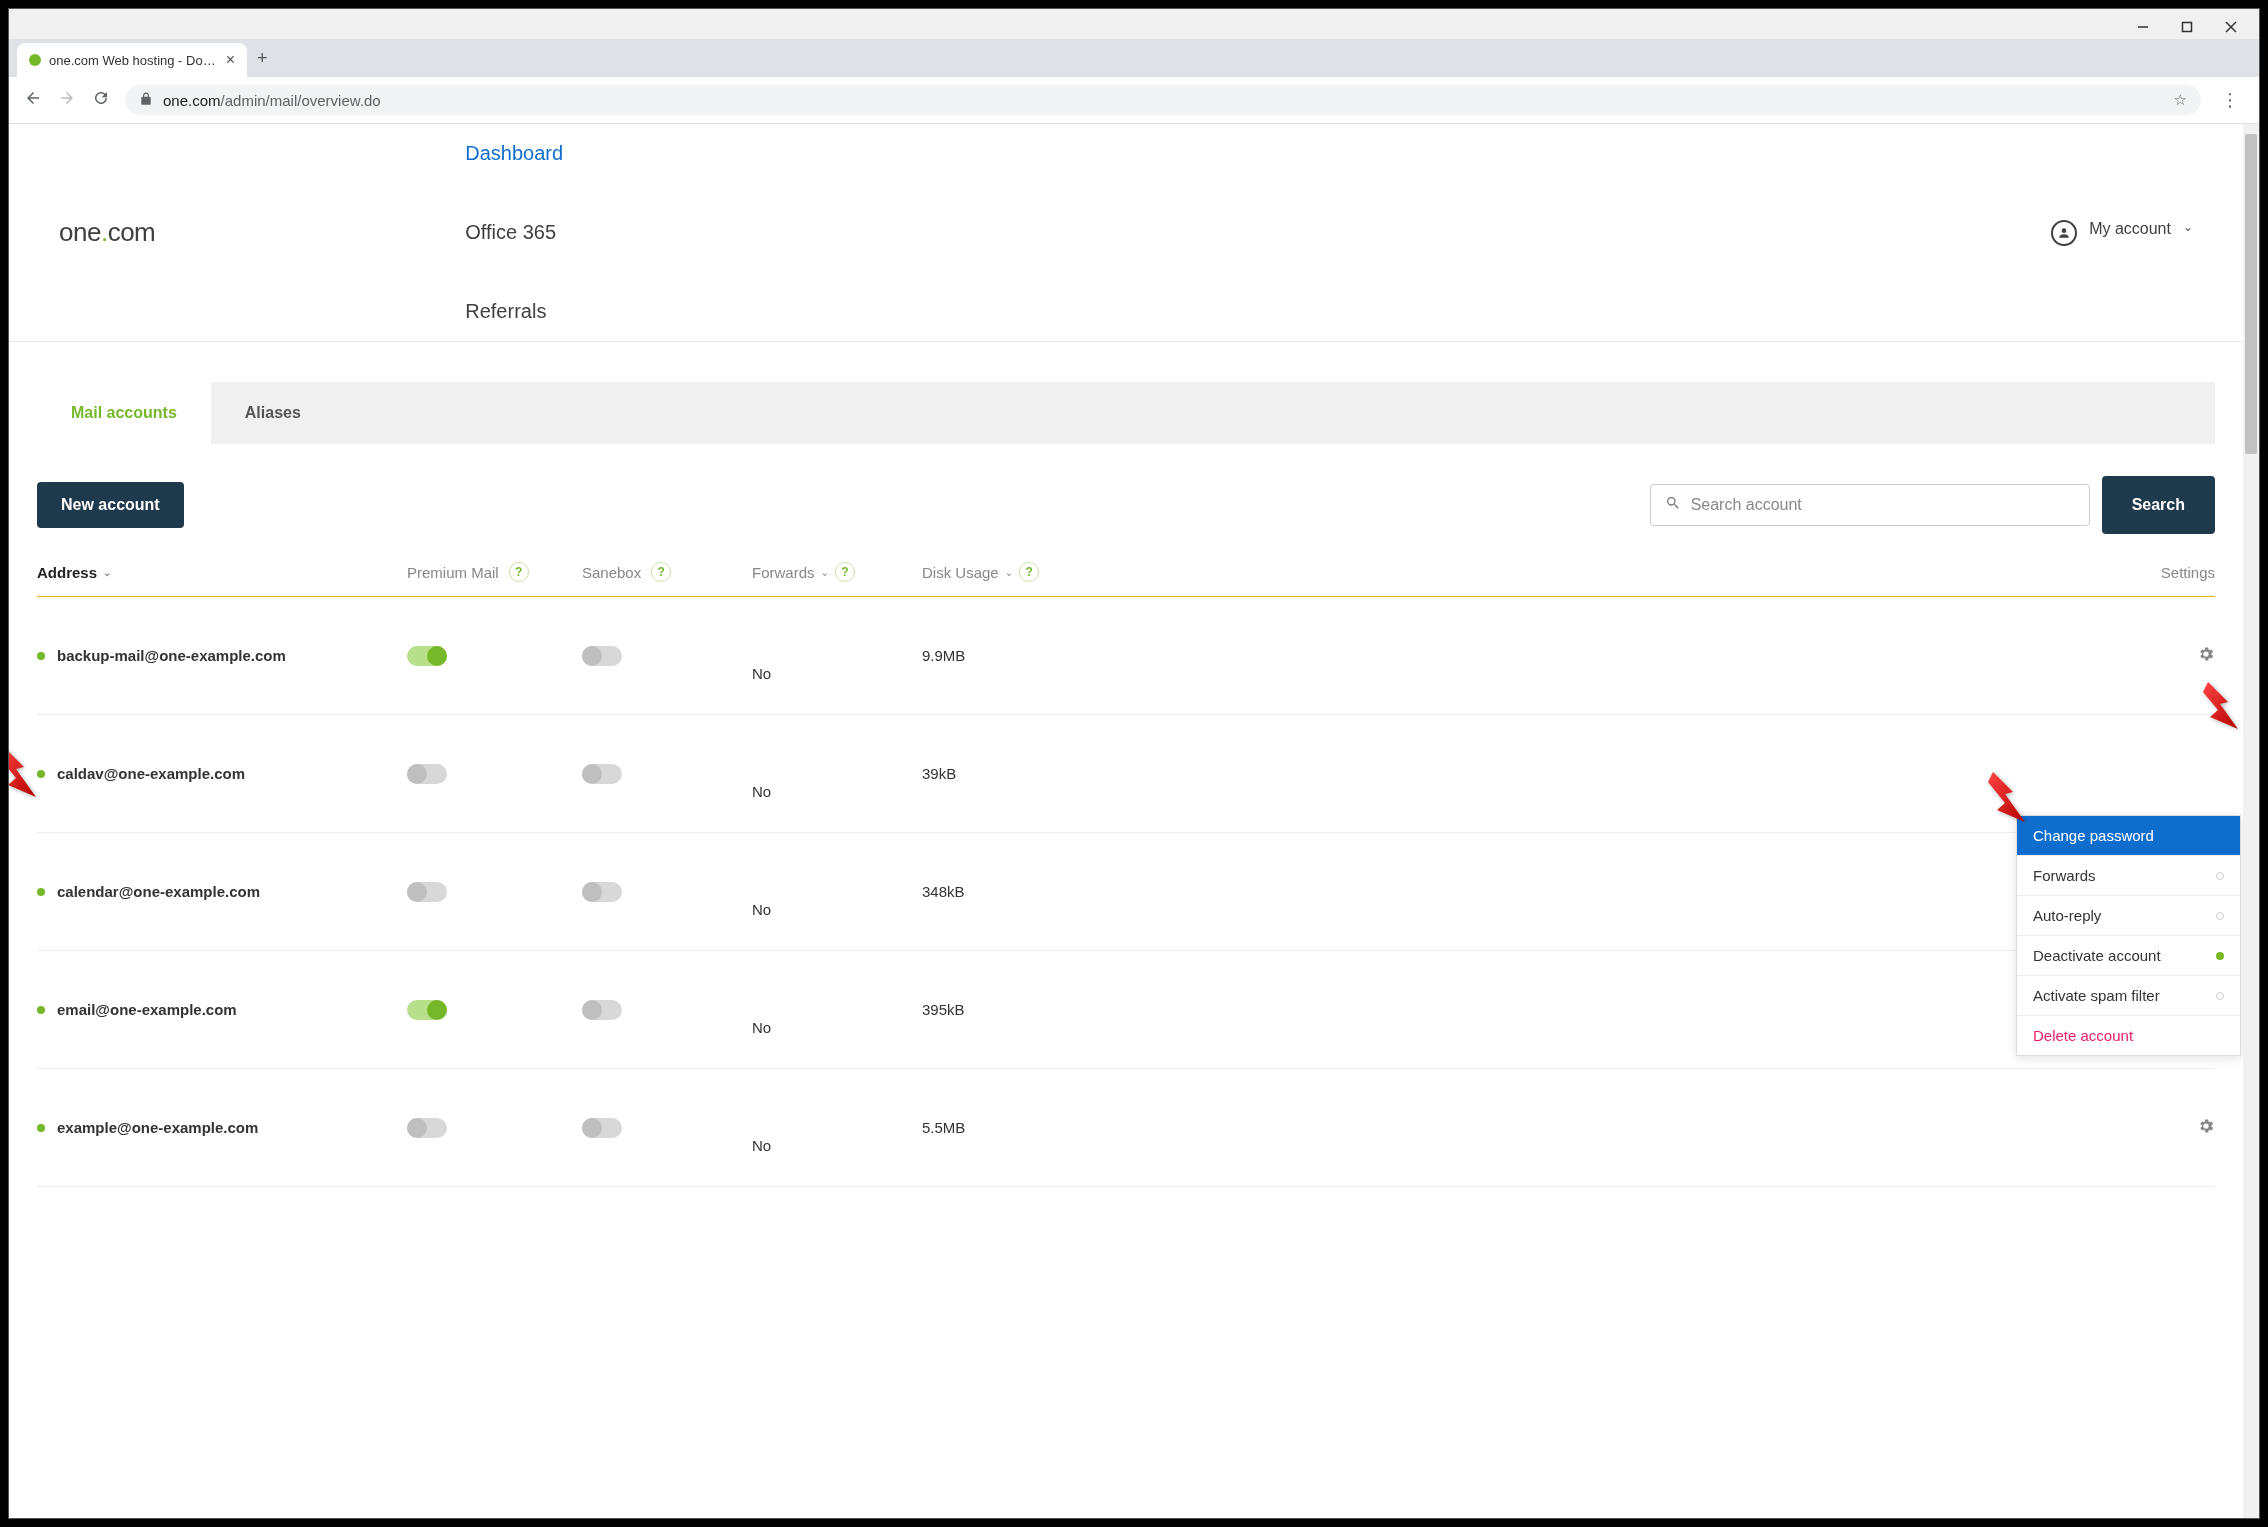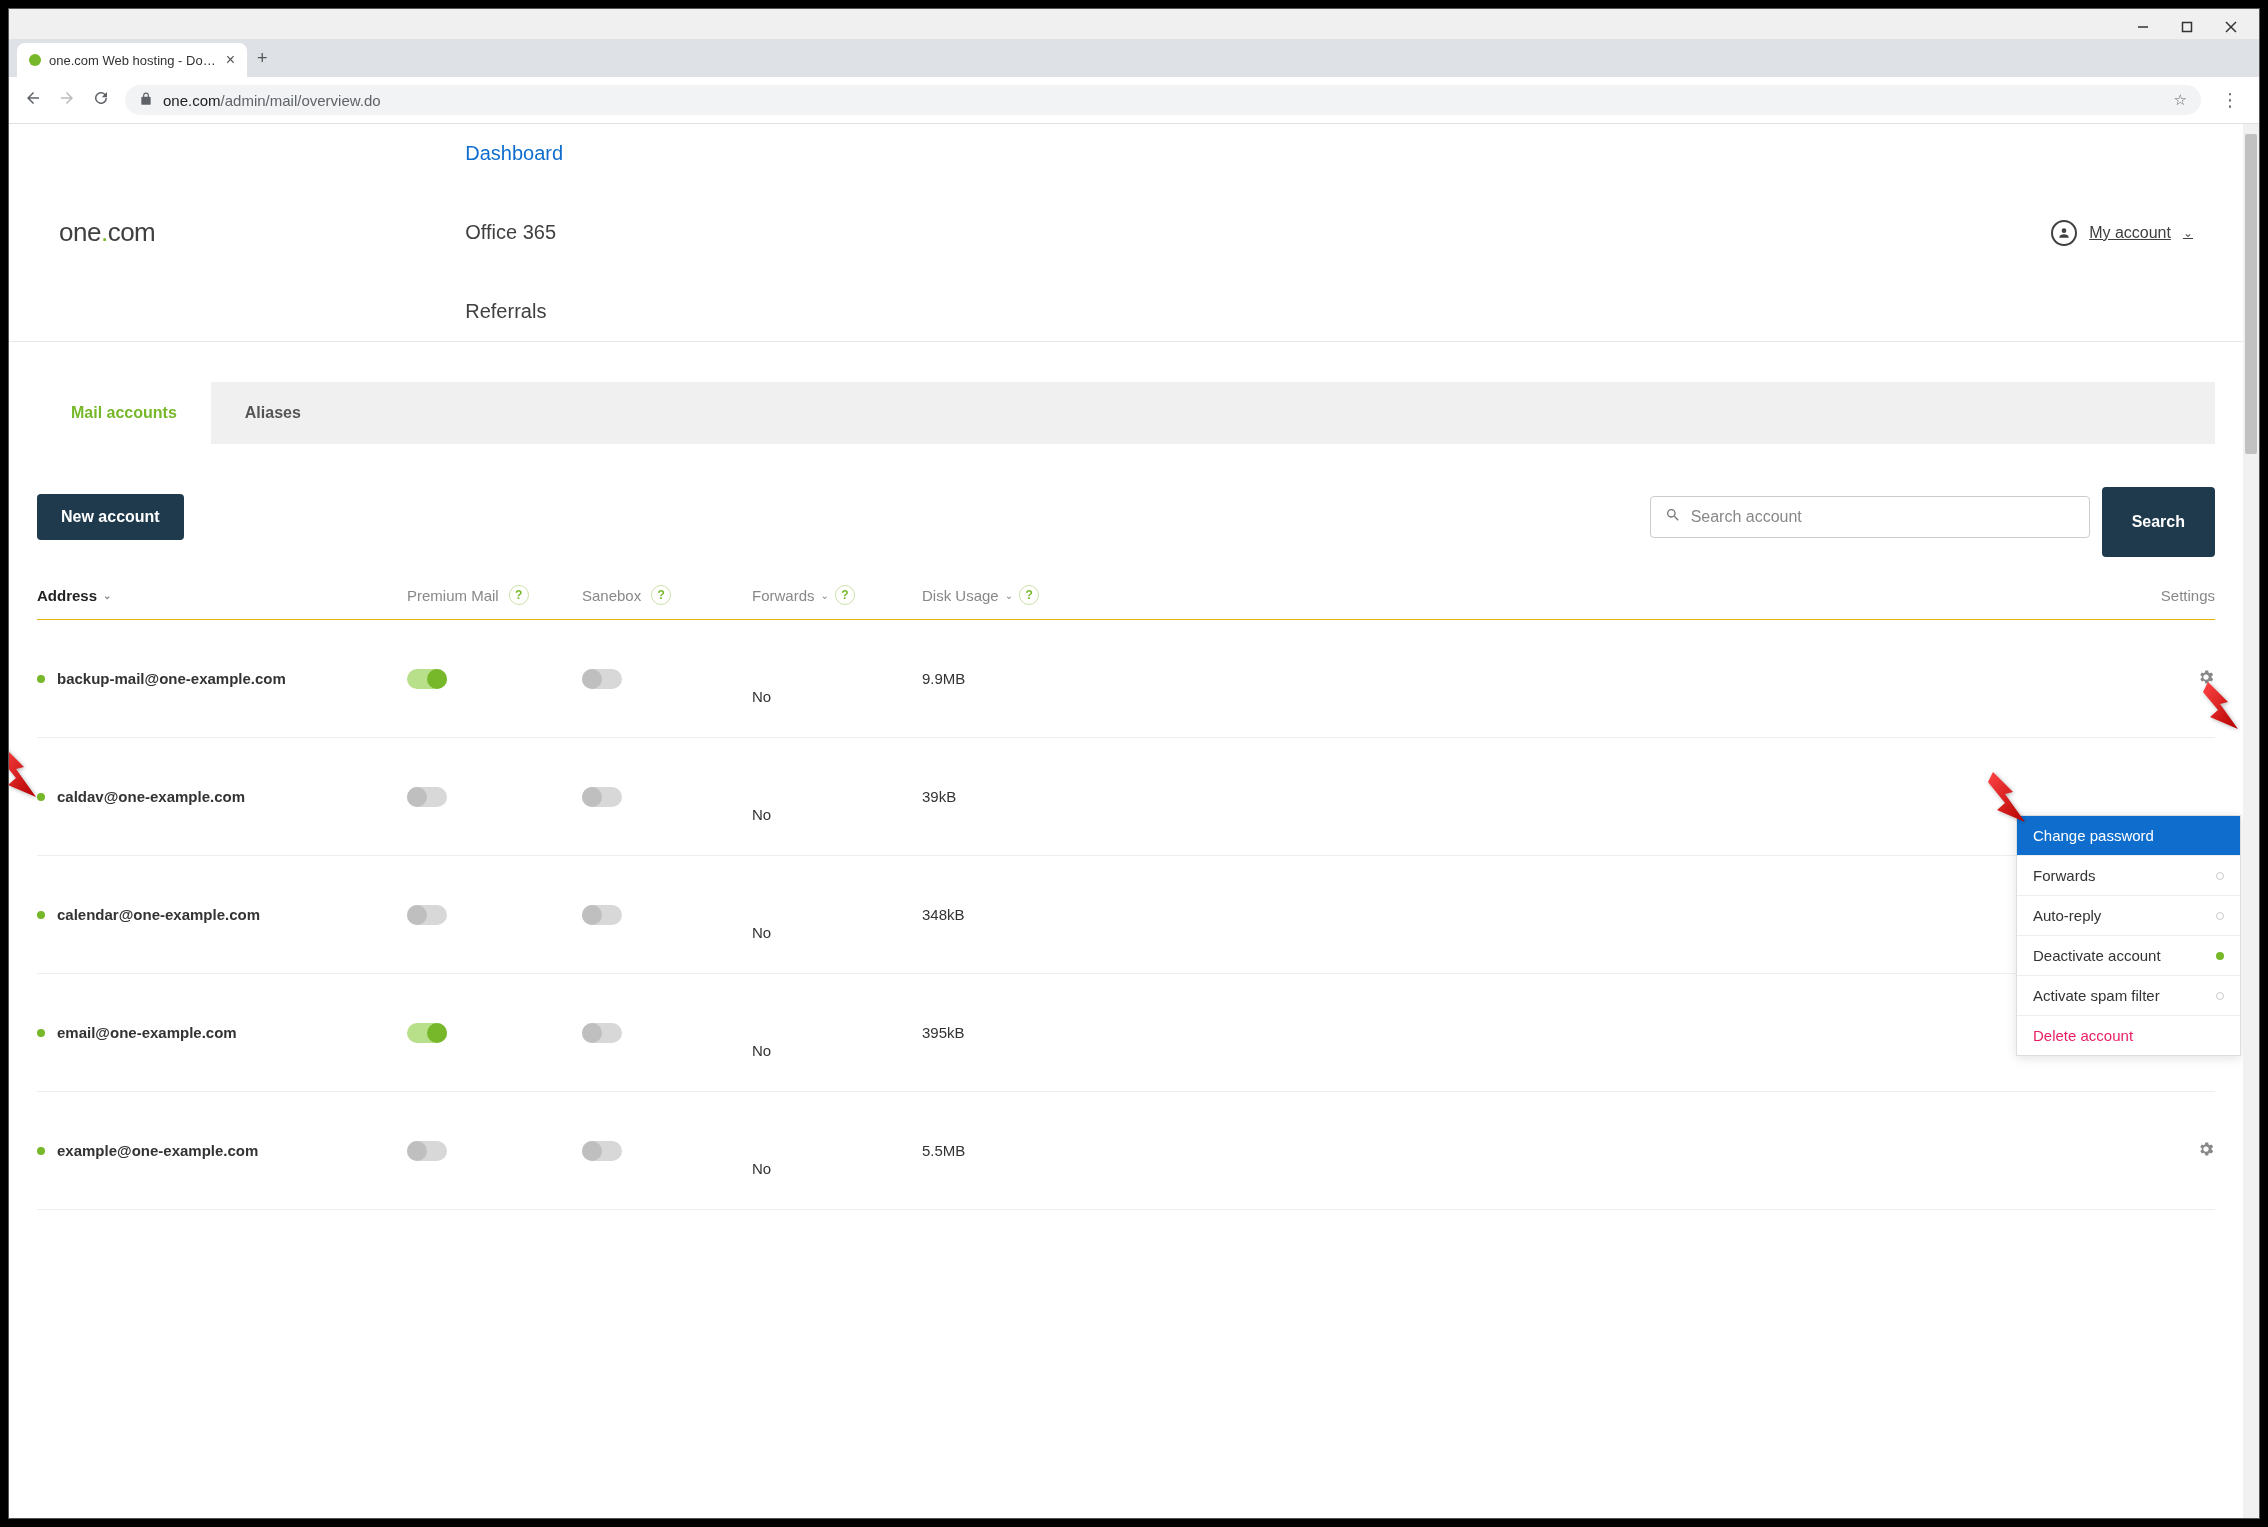--- a/index.html
+++ b/index.html
@@ -34,37 +34,37 @@
 .vscrollbar { width: 16px; background: #f1f1f1; position: relative; }
 .vscroll-thumb { position: absolute; top: 10px; left: 2px; right: 2px; height: 320px; background: #c1c1c1; border-radius: 2px; }
 
 
 .site-header { display: flex; align-items: center; padding: 18px 50px; border-bottom: 1px solid #e8e8e8; }
 .logo { font-size: 26px; font-weight: 400; color: #404040; letter-spacing: -0.5px; font-family: Arial, sans-serif; }
 .logo .dot { color: #76b82a; }
 .top-nav { display: flex; gap: 56px; margin-left: 310px; font-size: 20px; flex-direction: column; }
 .top-nav .nav-item { color: #404040; cursor: pointer; }
 .top-nav .nav-item.active { color: #0f6ecd; }
-.acct { margin-left: auto; display: flex; align-items: center; gap: 12px; color: #404040; font-size: 16px; text-decoration: underline; }
+.acct { margin-left: auto; display: flex; align-items: flex-start; gap: 12px; color: #404040; font-size: 16px; }
 .acct-icon { width: 26px; height: 26px; border: 2px solid #404040; border-radius: 50%; display: flex; align-items: center; justify-content: center; }
 .acct-icon svg { width: 14px; height: 14px; }
 .chev { font-size: 12px; color: #555; }
 
 
 .main { padding: 0 28px; position: relative; }
 
 
 .tabs { display: flex; background: #f0f0f0; margin-top: 40px; }
 .tab { padding: 22px 34px; font-size: 16px; color: #555; cursor: pointer; font-weight: 600; }
 .tab.active { background: #fff; color: #76b82a; }
 
 
 .action-row { display: flex; align-items: center; margin-top: 32px; gap: 12px; }
 .btn-primary { background: #1f3a4d; color: #fff; padding: 14px 24px; border: none; border-radius: 4px; font-size: 16px; font-weight: 600; cursor: pointer; }
-.btn-search { background: #1f3a4d; color: #fff; padding: 26px 30px; border: none; border-radius: 4px; font-size: 16px; font-weight: 600; cursor: pointer; margin-top: 11px; }
+.btn-search { background: #1f3a4d; color: #fff; padding: 20px 30px; border: none; border-radius: 4px; font-size: 16px; font-weight: 600; cursor: pointer; }
 .search-wrap { margin-left: auto; display: flex; align-items: center; border: 1px solid #ccc; border-radius: 4px; padding: 10px 14px; width: 440px; gap: 10px; }
 .search-wrap input { border: none; outline: none; font-size: 16px; flex: 1; color: #333; }
 .search-wrap input::placeholder { color: #888; }
 .search-icn { color: #777; }
 
 
 .table-head { display: flex; align-items: center; padding: 28px 0 14px 0; border-bottom: 1px solid #eab308; font-size: 15px; color: #333; }
 .col-addr { width: 370px; font-weight: 600; color: #222; display: flex; align-items: center; gap: 6px; }
 .col-prem { width: 175px; color: #888; display: flex; align-items: center; gap: 10px; }
 .col-sane { width: 170px; color: #888; display: flex; align-items: center; gap: 10px; }

